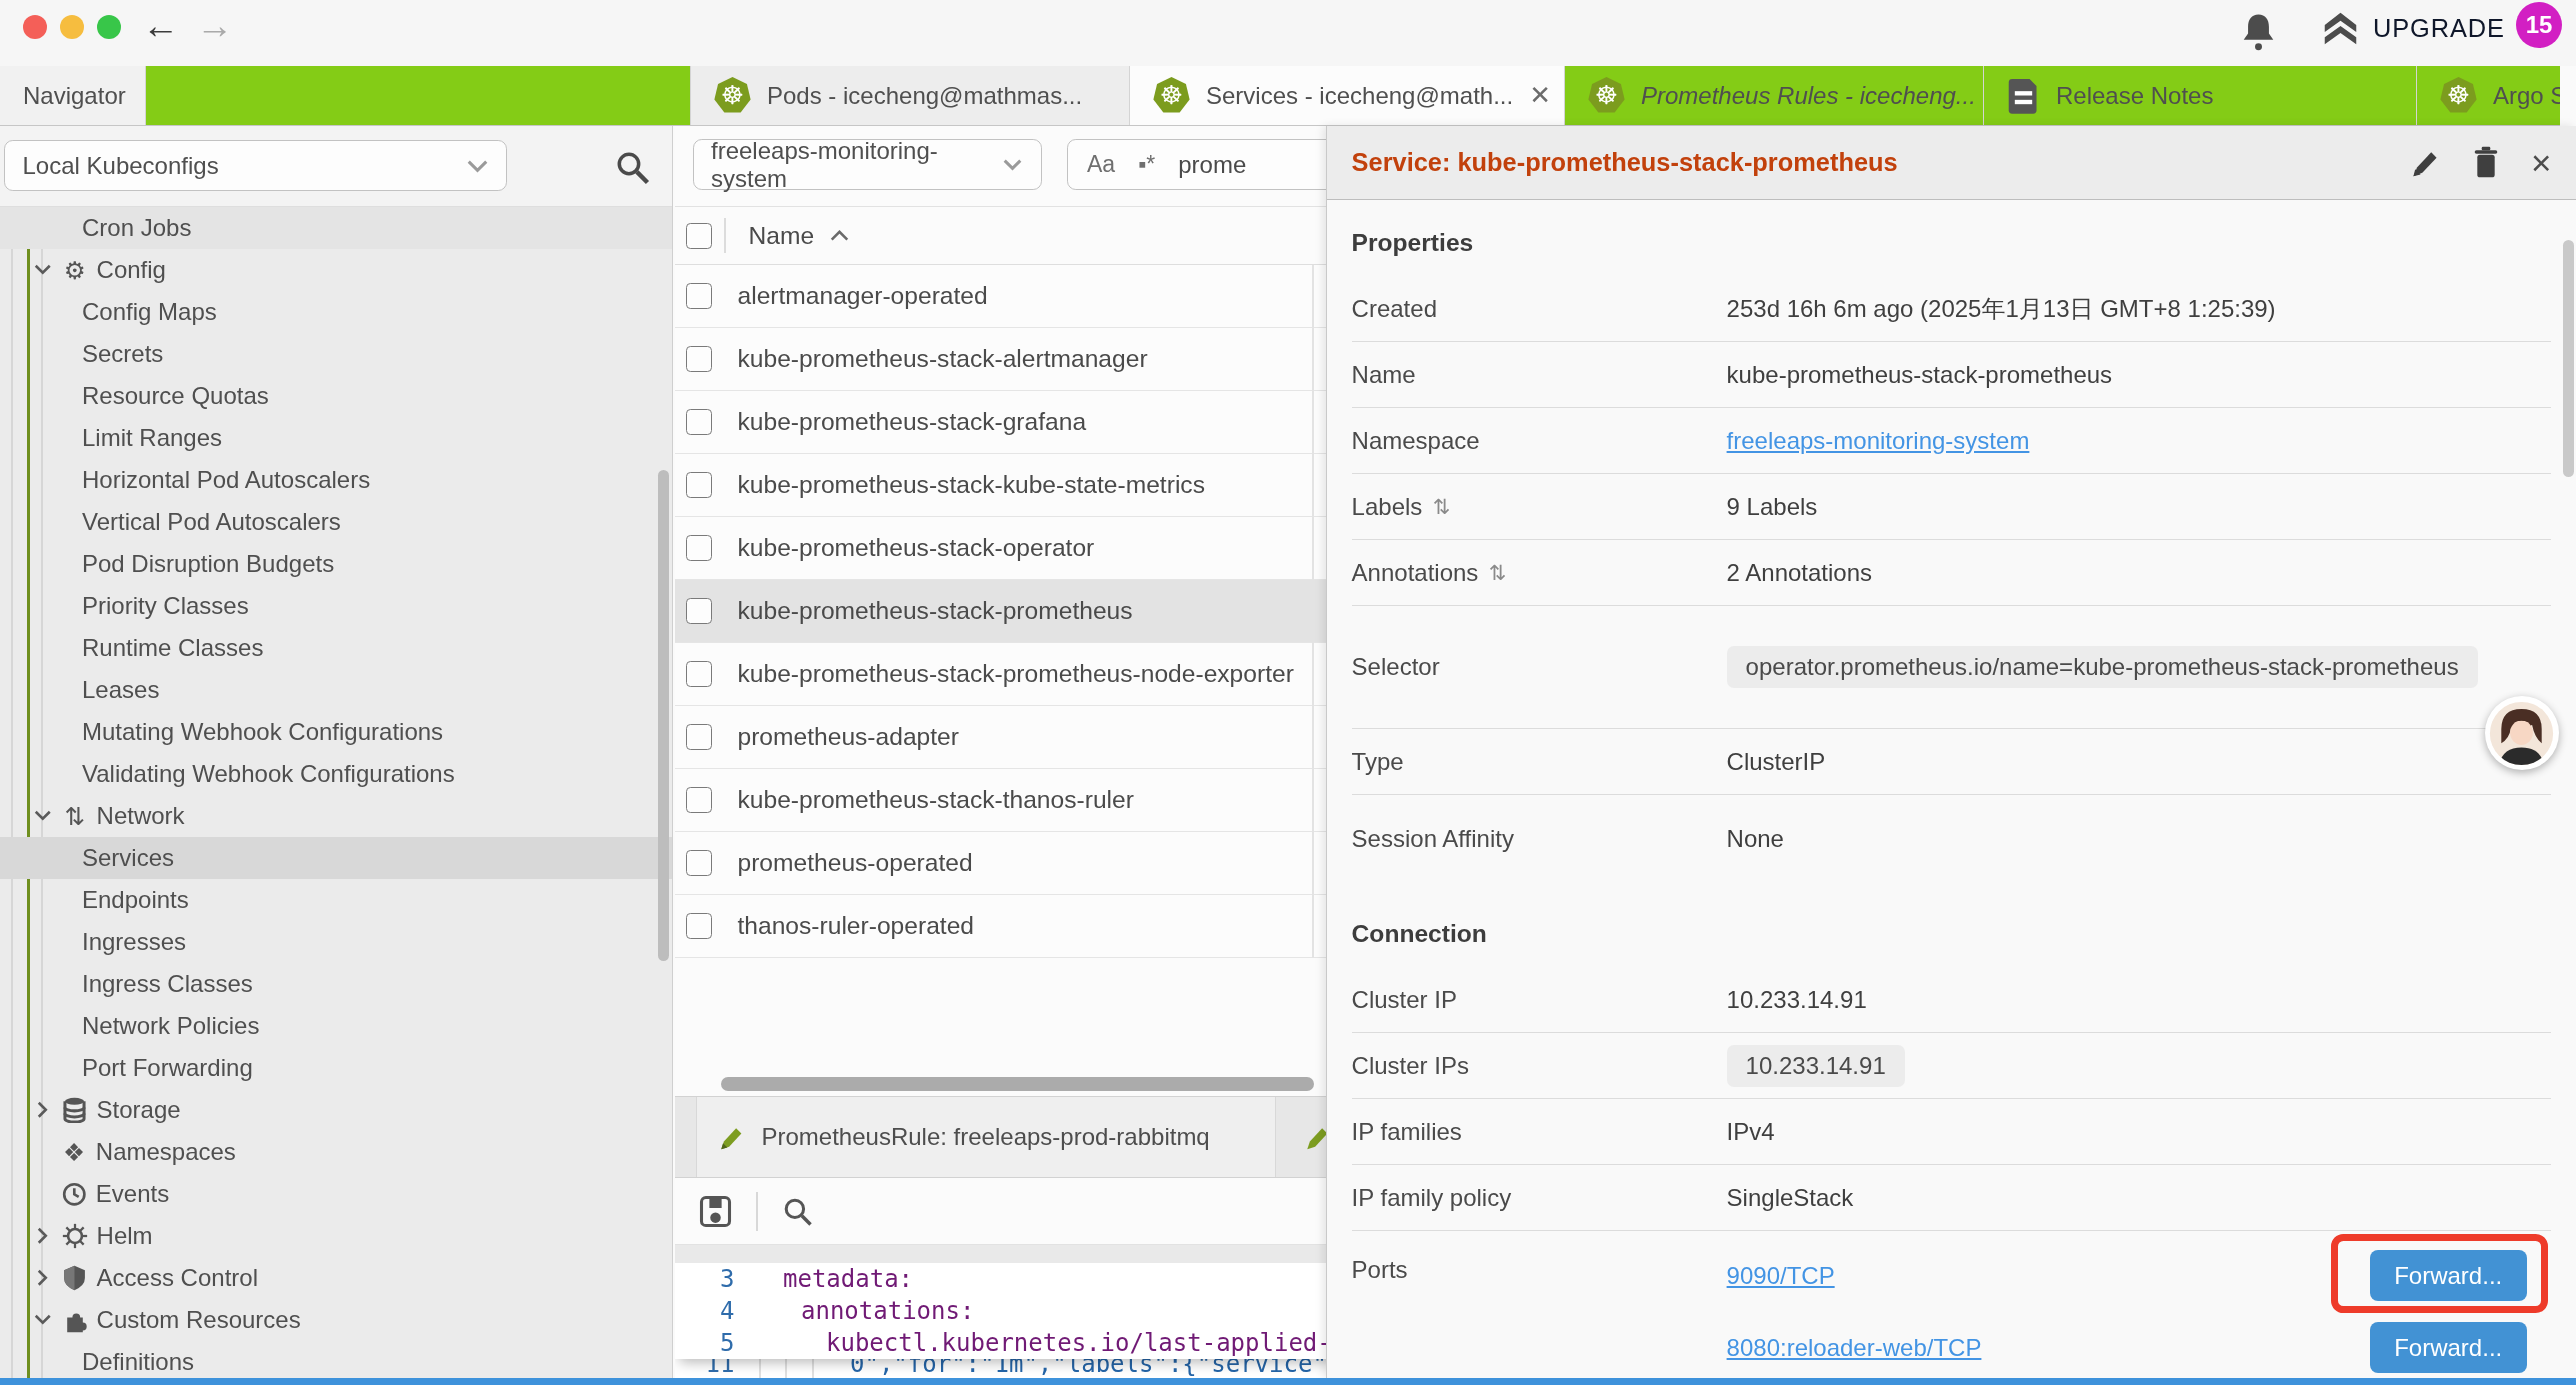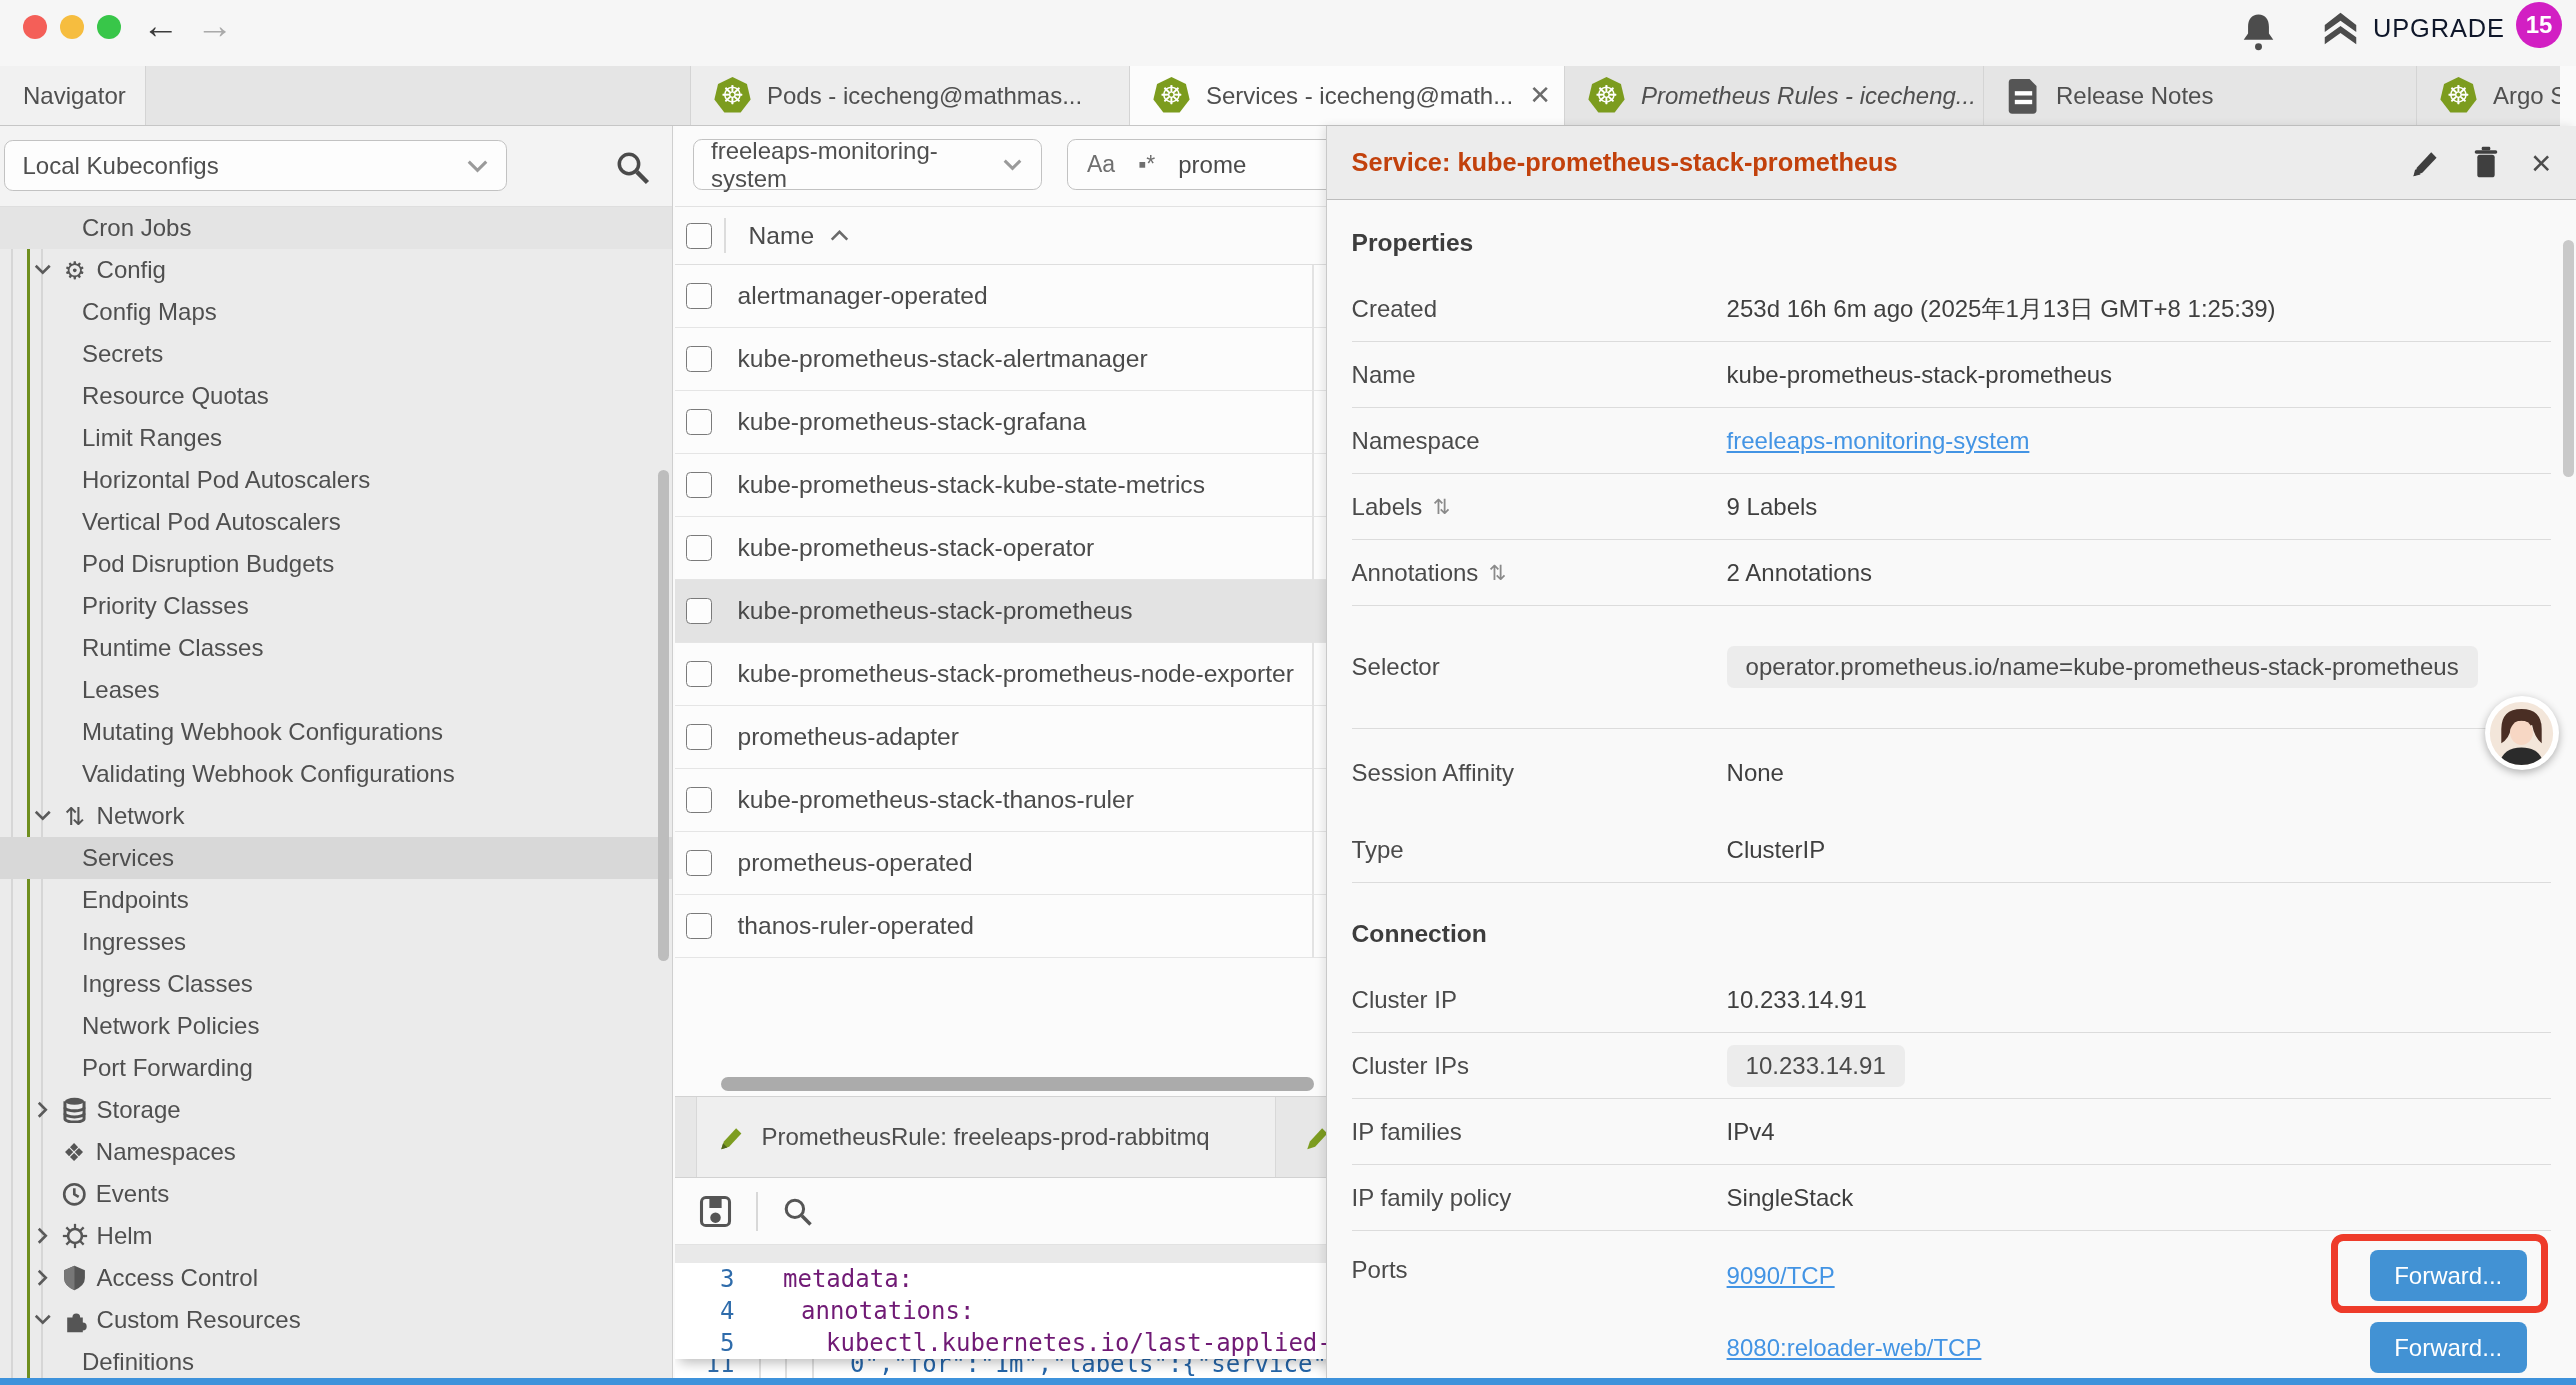--- a/index.html
+++ b/index.html
@@ -19,21 +19,21 @@
   .tlights { position:absolute; top:15px; left:23px; display:flex; gap:13px; }
   .tl { width:24px; height:24px; border-radius:50%; }
   .tl.red{background:#f45f58;} .tl.amber{background:#f6bd3f;} .tl.green{background:#38c649;}
   .navarrow { position:absolute; top:7px; font-size:37px; line-height:1; color:#3c3c3c; }
   .navarrow.fwd { color:#aaaaaa; }
   .bell { position:absolute; left:2241px; top:11.4px; }
   .upgrade { position:absolute; left:2322px; top:11.4px; display:flex; align-items:center; gap:14px; color:#0f172a; font-size:25.4px; letter-spacing:0.9px; }
   .badge { position:absolute; left:2516px; top:1.8px; width:46px; height:46px; border-radius:50%; background:#d21fc3; color:#fff; font-size:24px; font-weight:bold; display:flex; align-items:center; justify-content:center; }
 
   
-  .tabbar { position:absolute; top:66px; left:0; right:16px; height:60px; background:#e5e5e5; border-bottom:1.8px solid #c6c6c6; display:flex; z-index:3; }
+  .tabbar { position:absolute; top:66px; left:0; right:16px; height:60px; background:#84cc16; border-bottom:1.8px solid #c6c6c6; display:flex; z-index:3; }
   .tab { display:flex; align-items:center; gap:16px; padding:0 23px; font-size:24px; color:#4f4f4f; border-right:1.8px solid #d4d4d4; overflow:hidden; white-space:nowrap; }
   .tab.navigator { width:146px; background:#f1f1f1; }
   .tabspacer { width:544px; border-right:none; }
   .tab.pods { width:440px; background:#ededed; border-left:1.8px solid #d4d4d4; }
   .tab.active { width:435px; background:#fcfcfc; }
   .tab.promrules { width:419px; font-style:italic; }
   .tab.release { width:433px; }
   .tab.argo { flex:1; border-right:none; }
   .tabclose { margin-left:auto; color:#6b6b6b; font-size:26px; }
   .k8sicon { width:37px; height:37px; flex:none; background:#7c9c1e;
@@ -566,27 +566,27 @@
           <span class="sortg">⇅</span>
         </span>
       <span class="dvalue">2 Annotations</span>
     </div>
     <div class="drow selector">
       <span class="dlabel">Selector</span>
       <span class="chipcol">
         <span class="chip">operator.prometheus.io/name=kube-prometheus-stack-prometheus</span>
       </span>
     </div>
+    <div class="drow">
+      <span class="dlabel">Type</span>
+      <span class="dvalue">ClusterIP</span>
+    </div>
     <div class="drow session noline">
       <span class="dlabel">Session Affinity</span>
       <span class="dvalue">None</span>
-    </div>
-    <div class="drow">
-      <span class="dlabel">Type</span>
-      <span class="dvalue">ClusterIP</span>
     </div>
     <div class="dsection conn">Connection</div>
     <div class="drow">
       <span class="dlabel">Cluster IP</span>
       <span class="dvalue">10.233.14.91</span>
     </div>
     <div class="drow">
       <span class="dlabel">Cluster IPs</span>
       <span class="chip">10.233.14.91</span>
     </div>

